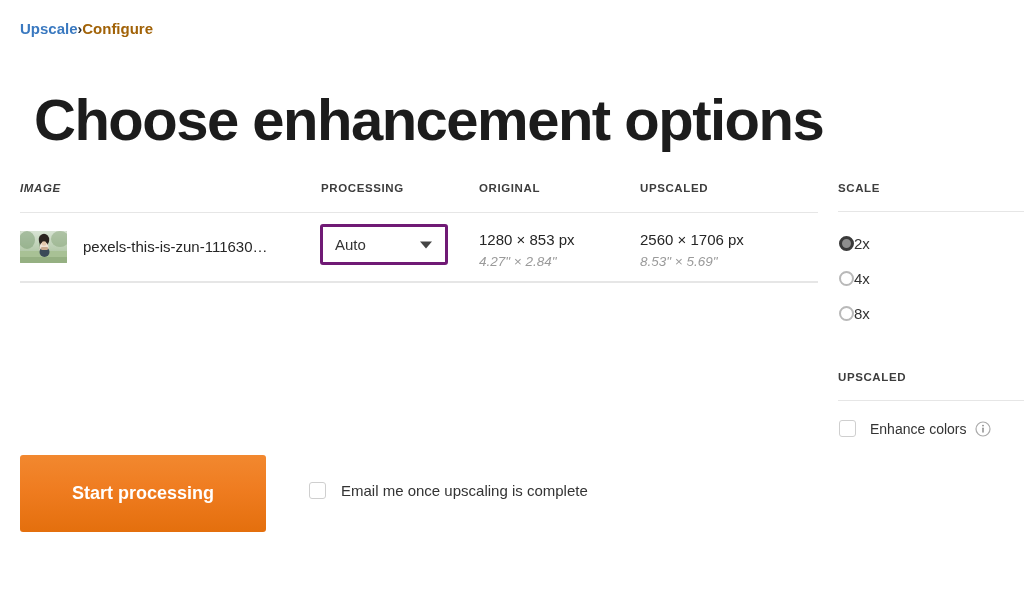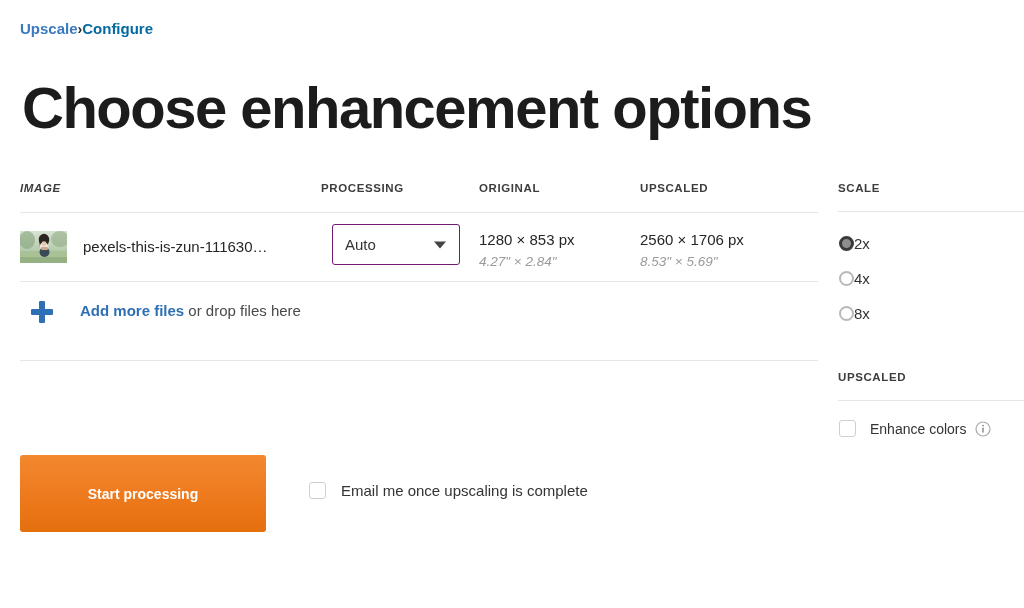--- a/index.html
+++ b/index.html
@@ -13,26 +13,26 @@
   .page { position: relative; width: 1024px; height: 608px; overflow: hidden; }
 
   
   .breadcrumb {
     position: absolute; left: 20px; top: 20px;
     display: flex; align-items: center; 
     font-size: 15px; font-weight: bold;
   }
   .crumb-link { color: #3a79c0; text-decoration: none; cursor: pointer; }
   .crumb-sep { color: #2e2e2e; font-size: 14px; font-weight: bold; line-height: 1; }
-  .crumb-current { color: #0369a1; }
+  .crumb-current { color: #a16207; }
 
   
   .page-title {
     position: absolute; left: 18px; top: 74px;
-    margin: 4px;
+    margin: 16px;
     font-size: 58px;
     font-weight: bold;
     letter-spacing: -1.5px;
     color: #1c1c1c;
     line-height: 1.05;
     white-space: nowrap;
   }
 
   
   .files-panel {
@@ -61,23 +61,23 @@
   }
   .thumb svg { display: block; width: 47px; height: 32px; }
 
   .file-name {
     position: absolute; left: 63px; top: 25px;
     font-size: 15px; color: #262626;
     white-space: nowrap;
   }
 
   .select-wrap {
-    position: absolute; left: 312px; top: 11px;
+    position: absolute; left: 300px; top: 11px;
     width: 128px; height: 41px;
-    border: 1px solid #701a75;
+    border: 3px solid #701a75;
     border-radius: 3px;
     background: #fff;
     display: flex; align-items: center;
     cursor: pointer;
   }
   .select-label {
     font-size: 15px; color: #333; margin-left: 12px;
   }
   .caret {
     position: absolute; right: 13px; top: 50%;
@@ -149,21 +149,21 @@
   .info-icon { margin-left: 8px; display: inline-flex; cursor: pointer; }
 
   
   .start-btn {
     position: absolute; left: 20px; top: 455px;
     width: 246px; height: 77px;
     border: none; border-radius: 3px;
     background: linear-gradient(180deg, #f2882f 0%, #ef7c20 45%, #e46f0d 100%);
     color: #fff;
     font-family: "Liberation Sans", sans-serif;
-    font-size: 14px; font-weight: bold;
+    font-size: 18px; font-weight: bold;
     cursor: pointer;
   }
 
   .email-row {
     position: absolute; left: 308px; top: 482px;
     display: flex; align-items: center; cursor: pointer;
   }
   .email-label { font-size: 15px; color: #333; margin-left: 15px; white-space: nowrap; }
 </style>
 </head>
@@ -226,26 +226,20 @@
       </div>
 
       <div class="dim-block dim-ups">
         <div class="dim-px">2560 × 1706 px</div>
         <div class="dim-in">8.53" × 5.69"</div>
       </div>
     </div>
 
     <div class="divider"></div>
 
-    <div class="add-row">
-      <span class="plus-icon"></span>
-      <span class="add-text">
-        <span class="add-link">Add more files</span><span class="add-hint"> or drop files here</span>
-      </span>
-    </div>
 
     <div class="divider"></div>
   </section>
 
   <aside class="sidebar">
     <div class="side-head">SCALE</div>
     <div class="side-divider"></div>
     <div class="opt-list">
       <div class="opt-row">
         <span class="radio checked"></span>

